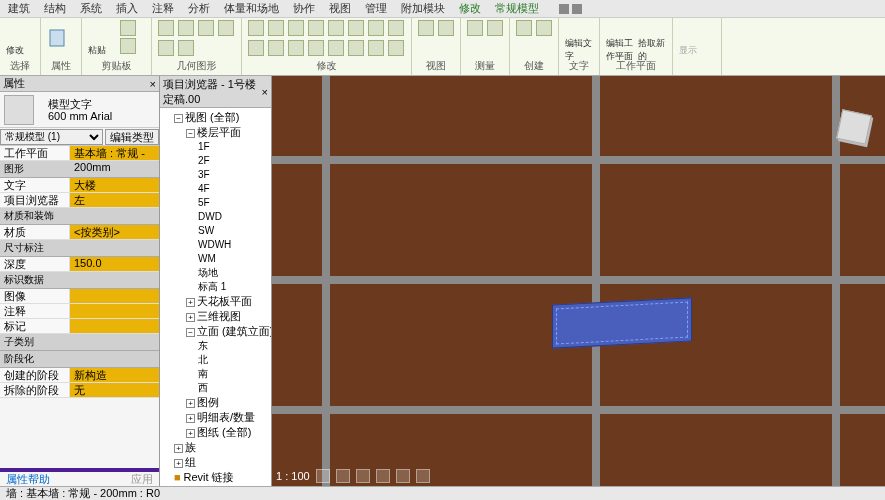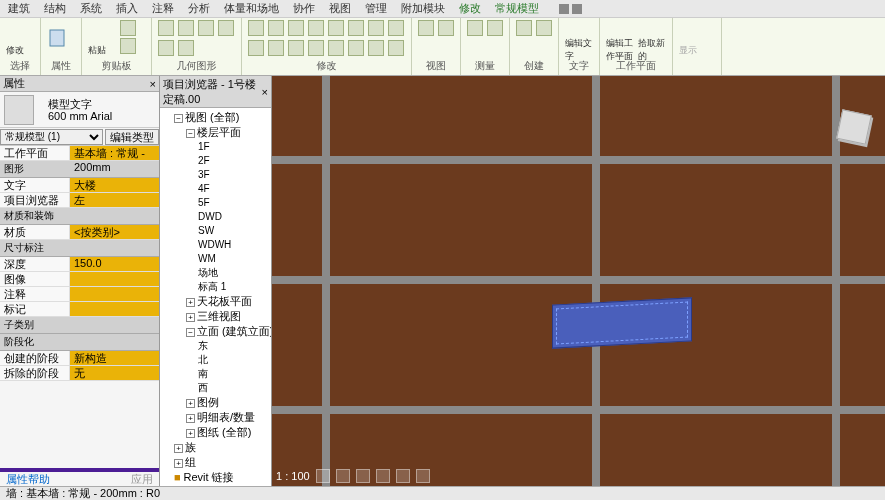--- a/index.html
+++ b/index.html
@@ -256,20 +256,21 @@
       <div class="prop-section">材质和装饰</div>
       <div class="prop-row">
         <div class="k">材质</div>
         <div class="v">&lt;按类别&gt;</div>
       </div>
       <div class="prop-section">尺寸标注</div>
       <div class="prop-row">
         <div class="k">深度</div>
         <div class="v">150.0</div>
       </div>
+      <div class="prop-section">标识数据</div>
       <div class="prop-row">
         <div class="k">图像</div>
         <div class="v"></div>
       </div>
       <div class="prop-row">
         <div class="k">注释</div>
         <div class="v"></div>
       </div>
       <div class="prop-row">
         <div class="k">标记</div>

